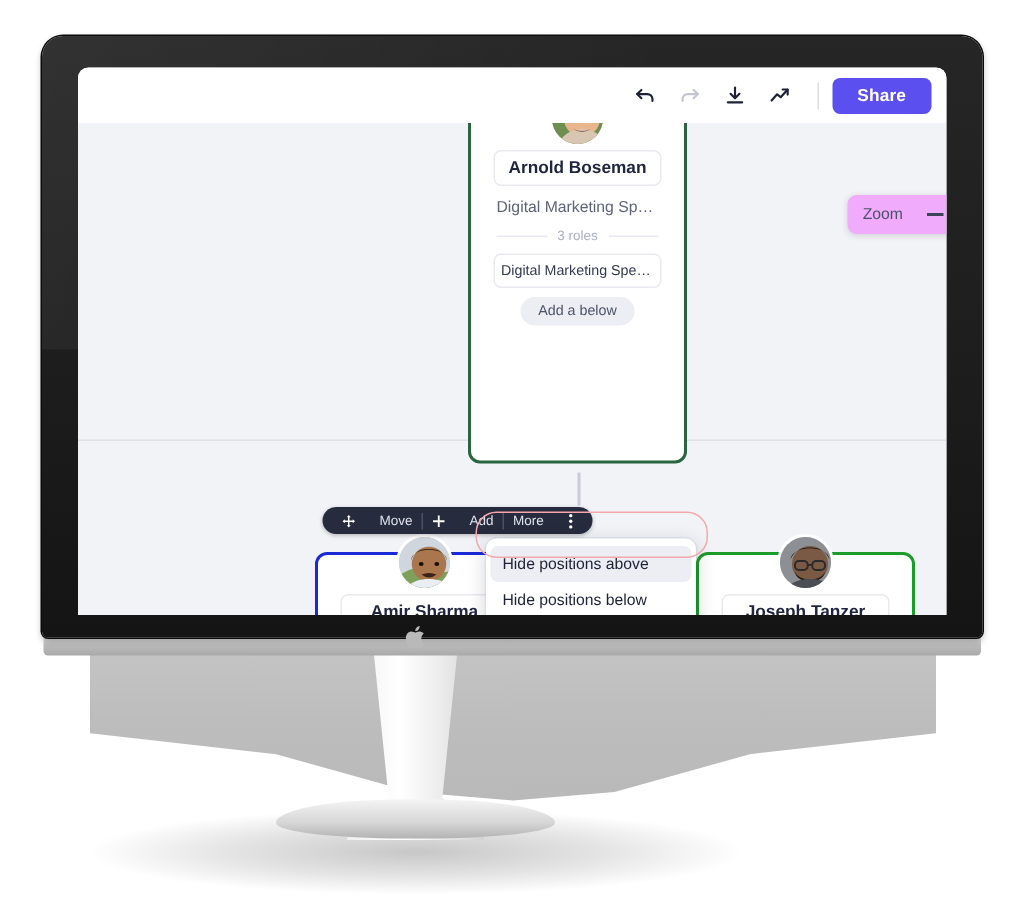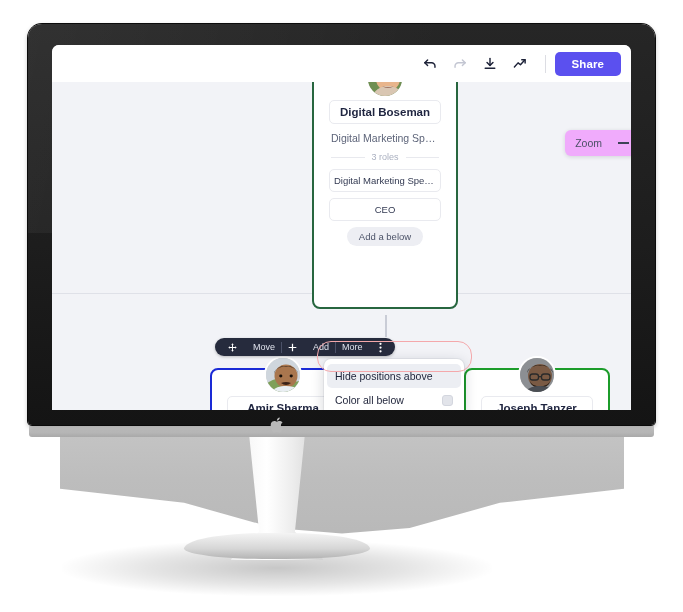--- a/index.html
+++ b/index.html
@@ -301,25 +301,24 @@
               <rect width="40" height="40" fill="#6f8f52"></rect>
               <circle cx="20" cy="17" r="12" fill="#e8b58c"></circle>
               <path d="M2 40 C5 27 14 24 20 24 C26 24 35 27 38 40 Z" fill="#d9c6b2"></path>
               <path d="M8 14 C8 5 32 5 32 14 C32 9 28 6 20 6 C12 6 8 9 8 14 Z" fill="#4a3a2a"></path>
               <ellipse cx="14.5" cy="17" rx="1.5" ry="1.3" fill="#3a2d20"></ellipse>
               <ellipse cx="25.5" cy="17" rx="1.5" ry="1.3" fill="#3a2d20"></ellipse>
               <path d="M14 24 Q20 28 26 24 Q20 26.5 14 24 Z" fill="#8c5a4a"></path>
             </svg>
           </div>
 
-          <div class="card-name-box">Digital Boseman</div>
+          <div class="card-name-box">Arnold Boseman</div>
           <div class="card-title">Digital Marketing Specia...</div>
           <div class="card-sep">3 roles</div>
           <div class="role-chip">Digital Marketing Specialist</div>
-          <div class="role-chip">CEO</div>
           <button class="add-role-btn">Add a below</button>
         </div>
       </div>
 
       <div id="connector-vertical"></div>
 
       <div class="org-card" style="left:158px; top:286px; width:146px; height:150px; border:2.5px solid #1a2ad6;">
         <div class="org-card-inner">
           <div class="card-avatar">
             <svg viewBox="0 0 40 40" width="40" height="40">
@@ -382,20 +381,23 @@
             <circle cx="2" cy="12" r="1.5" fill="#ffffff"></circle>
           </svg>
         </div>
       </div>
 
       <div id="context-menu">
         <div class="cm-item is-hover">
           <span>Hide positions above</span>
         </div>
         <div class="cm-item">
+          <span>Hide positions below</span>
+        </div>
+        <div class="cm-item">
           <span>Color all below</span>
           <span class="cm-swatch"></span>
         </div>
 
       </div>
 
       <div id="menu-highlight"></div>
 
       <div id="zoom-widget">
         <span id="zoom-label">Zoom</span>

